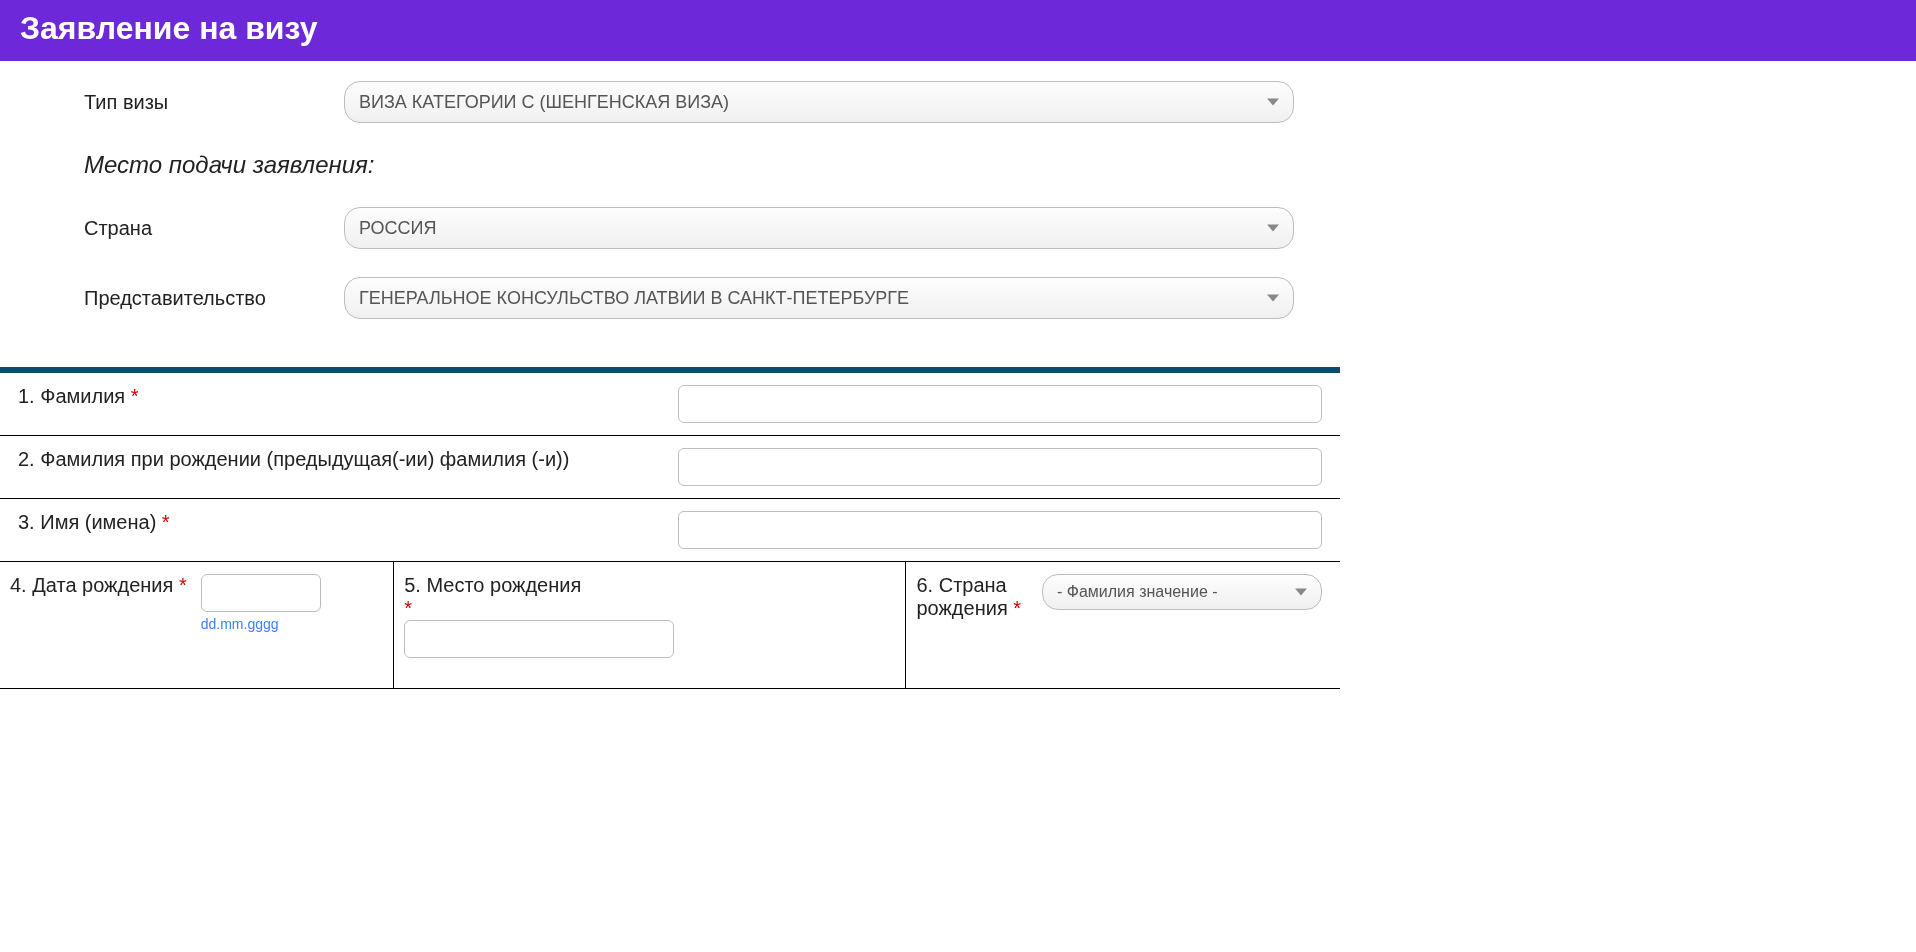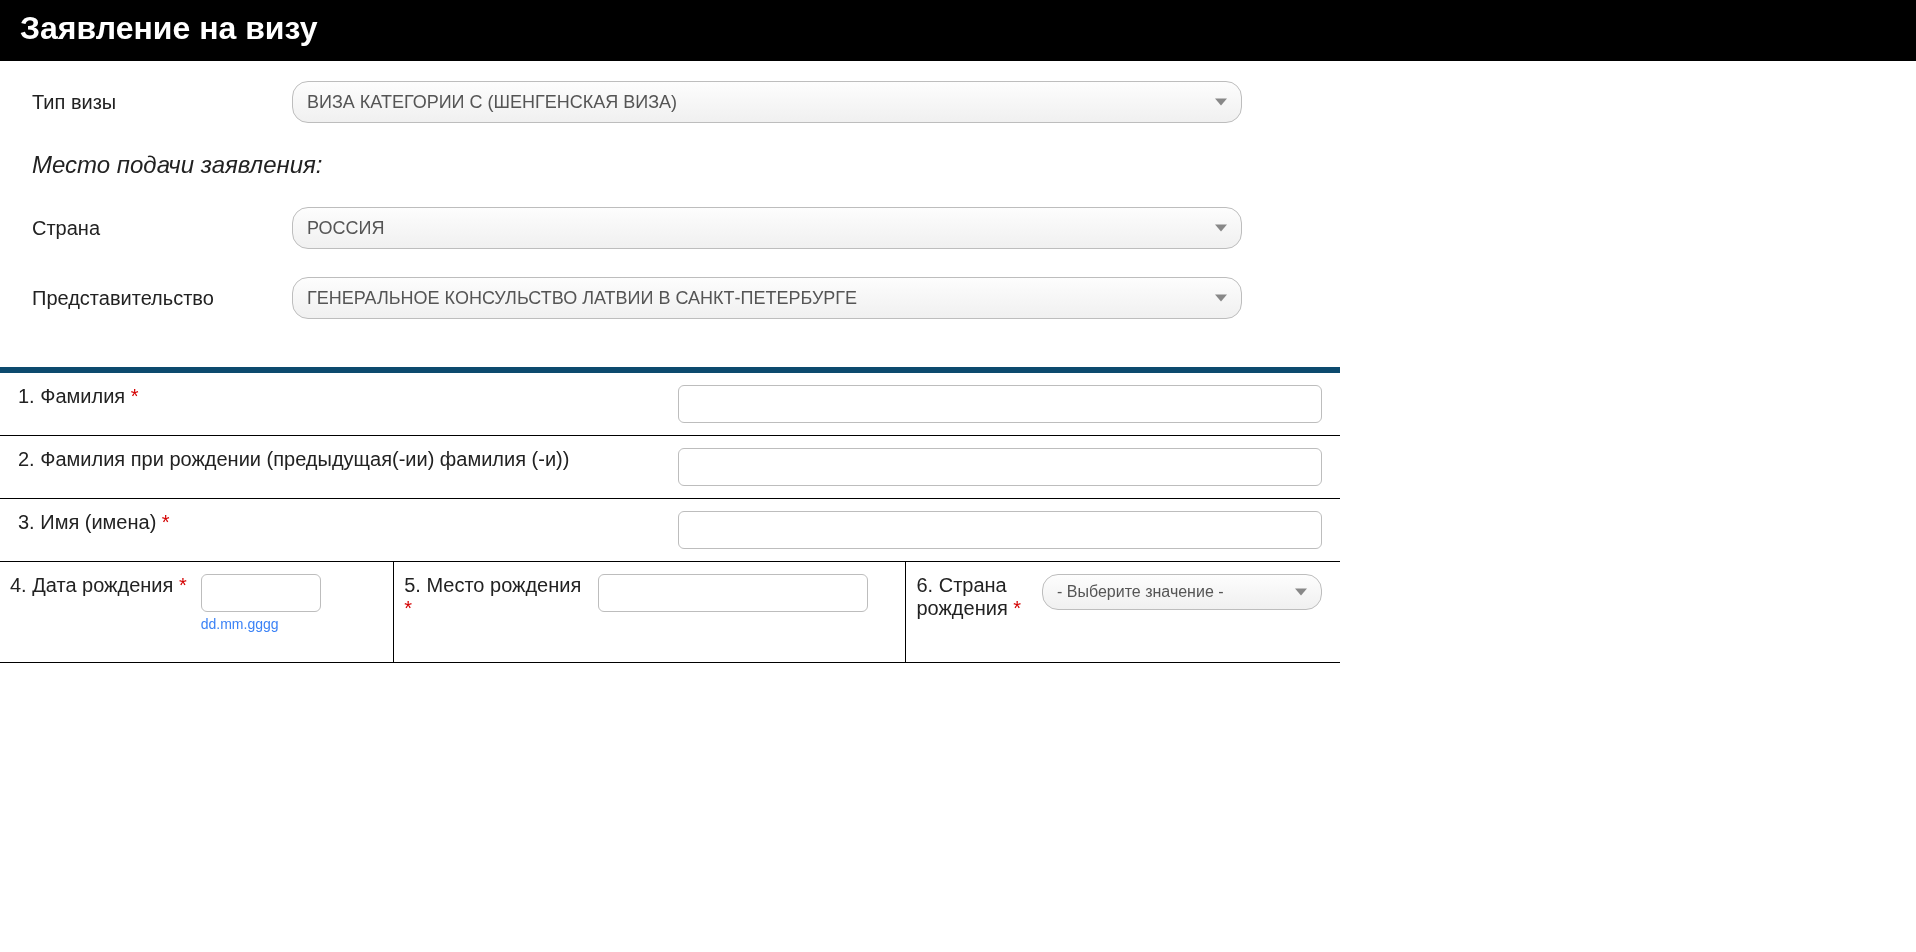--- a/index.html
+++ b/index.html
@@ -3,31 +3,31 @@
 <meta charset="utf-8">
 <style>
   html, body {
     margin: 0;
     padding: 0;
     font-family: Verdana, Arial, sans-serif;
     background: #fff;
     color: #222;
   }
   .header {
-    background: #000000;
+    background: #6d28d9;
     padding: 10px 20px 14px 20px;
   }
   .header h1 {
     margin: 0;
     color: #fff;
     font-size: 32px;
     font-weight: bold;
   }
   .top-form {
-    padding: 20px 0 20px 32px;
+    padding: 20px 0 20px 84px;
   }
   .fr {
     display: flex;
     align-items: center;
     margin-bottom: 28px;
   }
   .fr-label {
     width: 260px;
     font-size: 20px;
     color: #222;
@@ -123,21 +123,21 @@
     display: flex;
     align-items: flex-start;
   }
   .tri-cell:last-child { border-right: none; }
   .tri-label {
     font-size: 20px;
     padding-right: 14px;
     max-width: 180px;
   }
   .tri-cell:nth-child(1) { width: 400px; }
-  .tri-cell:nth-child(2) { width: 520px; }
+  .tri-cell:nth-child(2) { width: 520px; flex-direction: column; }
   .tri-cell:nth-child(3) { width: 440px; }
 
   .sub {
     font-size: 14px;
     color: #3b82f6;
     margin-top: 4px;
     display: block;
   }
 
   .select.sm {
@@ -250,21 +250,21 @@
     </div>
 
     <div class="tri-cell">
       <div class="tri-label">
         <span>6.</span>
         <span>Страна рождения</span>
         <span class="req">*</span>
       </div>
       <div>
         <div class="select sm">
-          <span>- Выберите значение -</span>
+          <span>- Фамилия значение -</span>
           <span class="arrow"></span>
         </div>
       </div>
     </div>
 
   </div>
 
 </div>
 
 </body></html>

